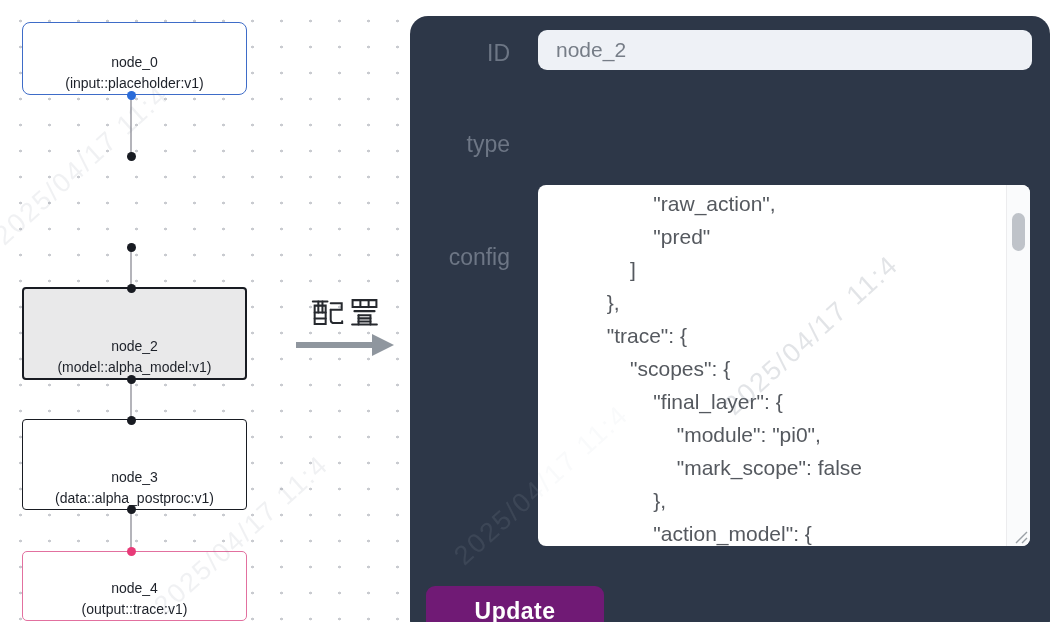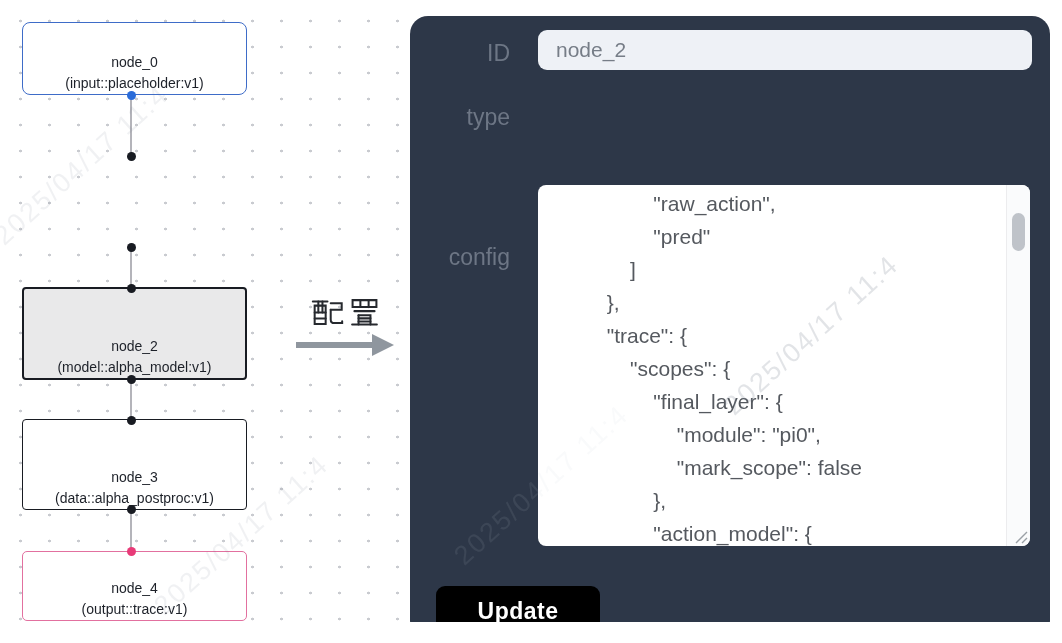--- a/index.html
+++ b/index.html
@@ -36,21 +36,21 @@
   .zh-glyphs svg{display:block;}
   .sr{position:absolute;width:1px;height:1px;overflow:hidden;clip:rect(0 0 0 0);white-space:nowrap;}
   
   .panel{
     position:absolute;left:410px;top:16px;width:640px;height:609px;background:#2d3748;
     border-radius:18px 18px 4px 4px;overflow:hidden;z-index:10;
   }
   .f-label{
     position:absolute;left:0;width:100px;text-align:right;font-size:23px;color:#6d7685;
   }
-  .lab-id{top:24px;} .lab-type{top:88px;} .lab-config{top:184px;margin-top:44px;}
+  .lab-id{top:24px;} .lab-type{top:115px;} .lab-config{top:184px;margin-top:44px;}
   .f-input{
     position:absolute;left:128px;width:494px;height:40px;border:none;outline:none;
     background:#eef1f6;border-radius:9px;padding:0 18px;font-size:21px;color:#767d87;
   }
   .in-id{top:14px;} .in-type{top:96px;}
   .config-box{
     position:absolute;left:128px;top:169px;width:492px;height:361px;background:#ffffff;
     border-radius:8px;overflow:hidden;
   }
   .config-text{
@@ -58,22 +58,22 @@
     font-size:21px;line-height:33px;color:#55595f;white-space:pre;overflow:hidden;
   }
   .sb-track{
     position:absolute;right:0;top:0;width:24px;height:100%;background:#fafbfc;border-left:1px solid #ececee;
   }
   .sb-thumb{
     position:absolute;right:5px;top:28px;width:13px;height:38px;border-radius:7px;background:#bfc3c9;
   }
   .resize-corner{position:absolute;right:2px;bottom:2px;width:14px;height:14px;}
   .update-btn{
-    position:absolute;left:16px;top:570px;width:164px;height:50px;background:#000000;border:none;
-    border-radius:9px;color:#ffffff;font-size:23px;font-weight:600;letter-spacing:.5px;cursor:pointer;margin-left:10px;
+    position:absolute;left:16px;top:570px;width:178px;height:50px;background:#701a75;border:none;
+    border-radius:9px;color:#ffffff;font-size:23px;font-weight:600;letter-spacing:.5px;cursor:pointer;
   }
   
   .bottom-mask{position:absolute;left:408px;top:622px;width:654px;height:21px;background:#ffffff;z-index:20;}
   .wm{
     position:absolute;z-index:30;pointer-events:none;font-size:27px;letter-spacing:2px;
     color:rgba(108,118,134,0.20);transform:rotate(-42deg);white-space:nowrap;
   }
   .wm1{left:700px;top:320px;} .wm2{left:130px;top:520px;color:rgba(108,118,134,0.10);}
   .wm3{left:-30px;top:150px;color:rgba(108,118,134,0.10);} .wm4{left:430px;top:470px;color:rgba(200,205,214,0.10);}
 </style>

